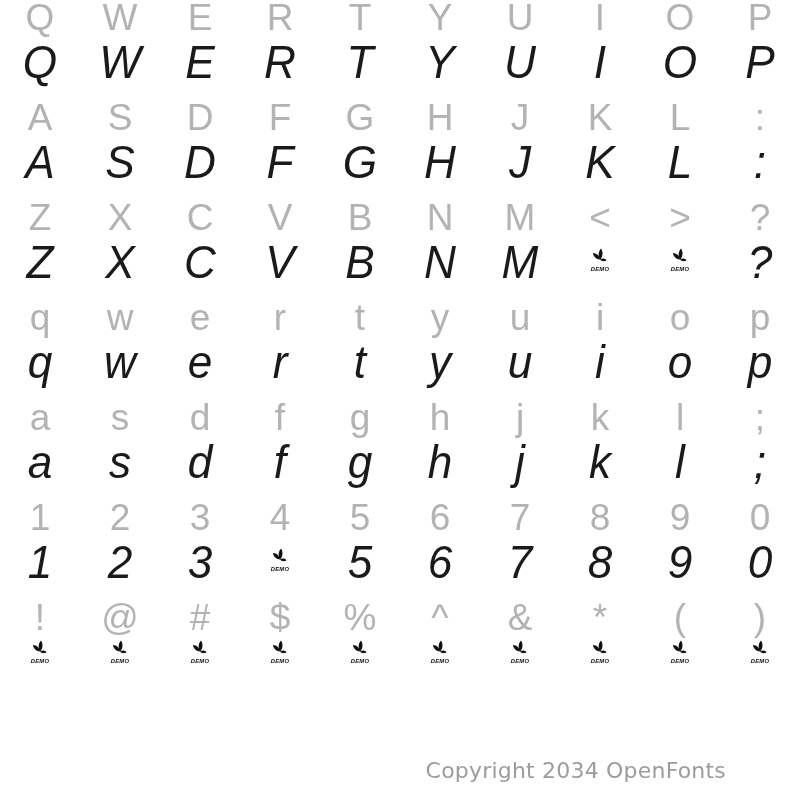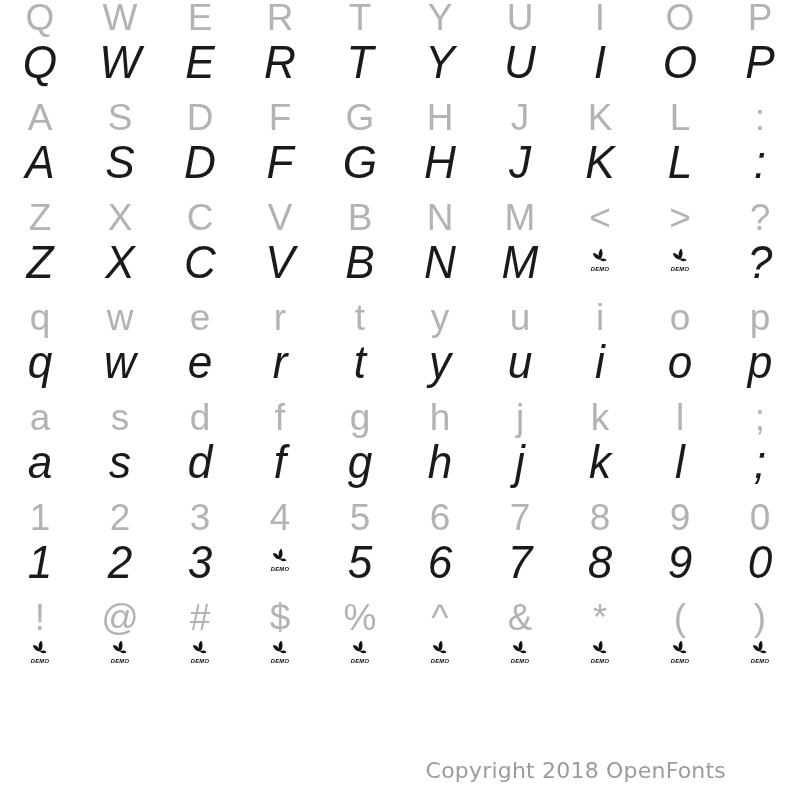--- a/index.html
+++ b/index.html
@@ -351,14 +351,14 @@
               <g fill="#111111" transform="translate(11,12.5)">
                 <path transform="rotate(-45) scale(0.9)" d="M0 0 C -2.6 -2.5 -3.4 -7.5 -0.8 -11 C 2.6 -7.5 2.2 -2.5 0 0 Z"></path>
                 <path transform="rotate(10)" d="M0 0 C -2.6 -2.5 -3.4 -7.5 -0.8 -11 C 2.6 -7.5 2.2 -2.5 0 0 Z"></path>
                 <path transform="rotate(100) scale(0.65)" d="M0 0 C -2.6 -2.5 -3.4 -7.5 -0.8 -11 C 2.6 -7.5 2.2 -2.5 0 0 Z"></path>
               </g>
               <text x="11" y="24" text-anchor="middle" font-family="Liberation Sans, sans-serif" font-size="6.2" font-weight="bold" letter-spacing="0.3" fill="#111111">DEMO</text>
             </svg></span>
         </div>
       </div>
     </div>
-  <div class="footer">Copyright 2018 OpenFonts</div>
+  <div class="footer">Copyright 2034 OpenFonts</div>
 </main>
 
 </body></html>

